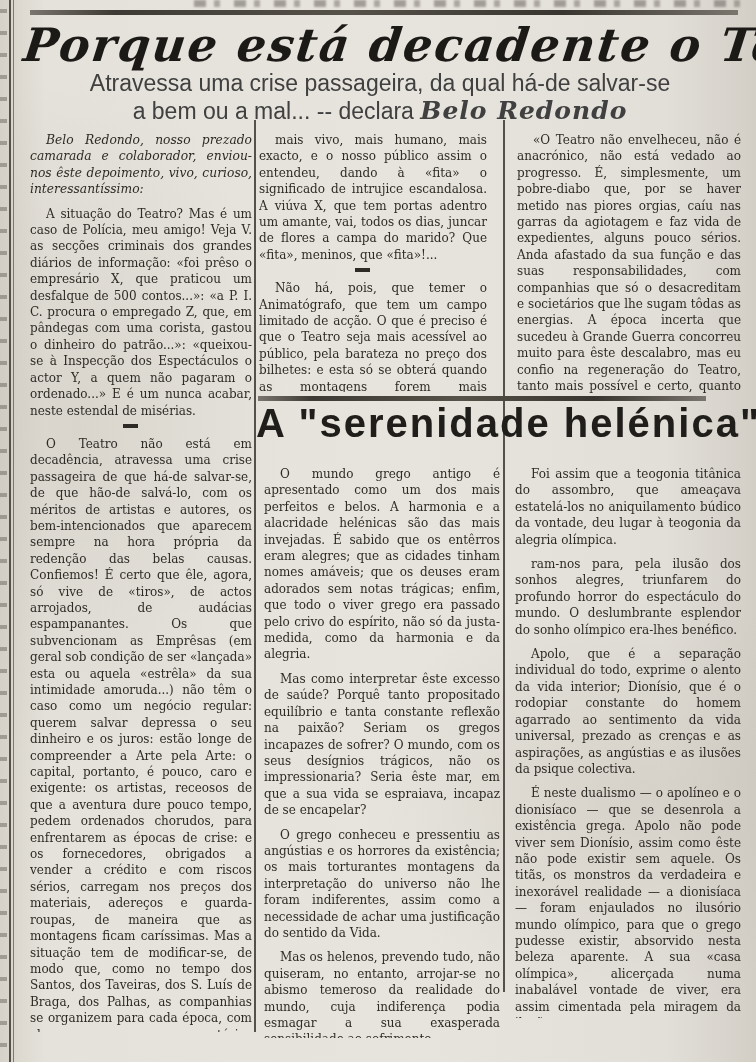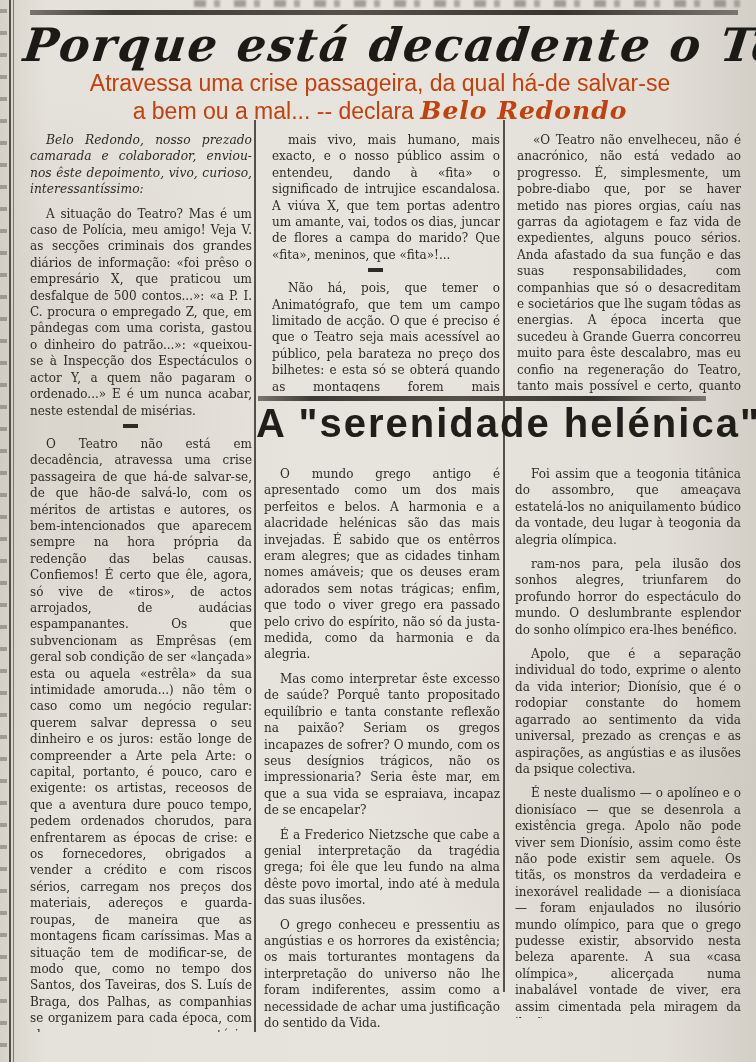--- a/index.html
+++ b/index.html
@@ -21,21 +21,21 @@
     background:repeating-linear-gradient(90deg, transparent 0 14px, #6b665f 14px 26px, transparent 26px 34px, #7b766e 34px 40px);
     filter:blur(1px); }
   .left-frag { position:absolute; left:0; top:0; width:7px; height:1062px; opacity:.5;
     background:repeating-linear-gradient(180deg, transparent 0 9px, #6b665f 9px 13px, transparent 13px 22px);
     filter:blur(.6px); }
 
   .headline1 { position:absolute; left:24px; top:18px; width:716px; text-align:center;
     font-family:"DejaVu Serif", serif; font-style:italic; font-weight:bold;
     font-size:46px; letter-spacing:2px; transform:skewX(-7deg); color:#1c1a17; white-space:nowrap; }
   .subhead { position:absolute; left:60px; width:640px; text-align:center;
-    font-family:"Liberation Sans", sans-serif; font-size:23px; color:#c2410c; white-space:nowrap; }
+    font-family:"Liberation Sans", sans-serif; font-size:23px; color:#404040; white-space:nowrap; }
   .subhead .script-name { font-family:"DejaVu Serif", serif; font-style:italic; font-weight:bold;
     font-size:25px; letter-spacing:1px; }
 
   .col { position:absolute; overflow:hidden; }
   .col p { margin:8px 0 3px; font-size:12px; line-height:16.4px; text-align:justify;
     text-indent:16px; color:#2e2b26; }
   .col p.intro { font-style:italic; font-size:12.3px; }
   .sec-divider { width:15px; height:4px; background:#2e2b26; margin:5px auto 6px; margin-left:42%; }
 
   .headline2 { position:absolute; left:256px; top:401px; width:500px; text-align:center;
@@ -60,38 +60,37 @@
 <div class="vrule" style="left:503px; top:120px; height:872px;"></div>
 
 <div class="col" style="left:30px; top:124px; width:222px; height:908px;">
   <p class="intro">Belo Redondo, nosso prezado camarada e colaborador, enviou-nos êste depoimento, vivo, curioso, interessantíssimo:</p>
   <p>A situação do Teatro? Mas é um caso de Polícia, meu amigo! Veja V. as secções criminais dos grandes diários de informação: «foi prêso o empresário X, que praticou um desfalque de 500 contos...»: «a P. I. C. procura o empregado Z, que, em pândegas com uma corista, gastou o dinheiro do patrão...»: «queixou-se à Inspecção dos Espectáculos o actor Y, a quem não pagaram o ordenado...» E é um nunca acabar, neste estendal de misérias.</p>
   <div class="sec-divider"></div>
   <p>O Teatro não está em decadência, atravessa uma crise passageira de que há-de salvar-se, de que hão-de salvá-lo, com os méritos de artistas e autores, os bem-intencionados que aparecem sempre na hora própria da redenção das belas causas. Confiemos! É certo que êle, agora, só vive de «tiros», de actos arrojados, de audácias espampanantes. Os que subvencionam as Emprêsas (em geral sob condição de ser «lançada» esta ou aquela «estrêla» da sua intimidade amoruda...) não têm o caso como um negócio regular: querem salvar depressa o seu dinheiro e os juros: estão longe de compreender a Arte pela Arte: o capital, portanto, é pouco, caro e exigente: os artistas, receosos de que a aventura dure pouco tempo, pedem ordenados chorudos, para enfrentarem as épocas de crise: e os fornecedores, obrigados a vender a crédito e com riscos sérios, carregam nos preços dos materiais, adereços e guarda-roupas, de maneira que as montagens ficam caríssimas. Mas a situação tem de modificar-se, de modo que, como no tempo dos Santos, dos Taveiras, dos S. Luís de Braga, dos Palhas, as companhias se organizem para cada época, com elencos seguros e repertórios escolhidos, com boas e ordenadas contas financeiras e artísticas. Quando o negócio de Teatro fôr regular e não viver das improvisações de agora, todos ganharão, por que se terá restabelecido o indispensável equilíbrio.</p>
 
 </div>
 
-<div class="col" style="left:272px; top:124px; width:228px; height:268px;">
+<div class="col" style="left:259px; top:124px; width:228px; height:268px;">
   <p>mais vivo, mais humano, mais exacto, e o nosso público assim o entendeu, dando à «fita» o significado de intrujice escandalosa. A viúva X, que tem portas adentro um amante, vai, todos os dias, juncar de flores a campa do marido? Que «fita», meninos, que «fita»!...</p>
   <div class="sec-divider"></div>
   <p>Não há, pois, que temer o Animatógrafo, que tem um campo limitado de acção. O que é preciso é que o Teatro seja mais acessível ao público, pela barateza no preço dos bilhetes: e esta só se obterá quando as montagens forem mais económicas e os encargos mais reduzidos. Assim, tal como se encontra, a viver de «tiros», o Teatro só abre pelo seguro, só procura o garantido, tem de transigir lamentàvelmente com o mau gôsto e de fechar as suas portas aos novos. Esta exis-</p>
 </div>
 
 <div class="col" style="left:517px; top:124px; width:224px; height:270px;">
   <p>«O Teatro não envelheceu, não é anacrónico, não está vedado ao progresso. É, simplesmente, um pobre-diabo que, por se haver metido nas piores orgias, caíu nas garras da agiotagem e faz vida de expedientes, alguns pouco sérios. Anda afastado da sua função e das suas responsabilidades, com companhias que só o desacreditam e societários que lhe sugam tôdas as energias. A época incerta que sucedeu à Grande Guerra concorreu muito para êste descalabro, mas eu confio na regeneração do Teatro, tanto mais possível e certo, quanto mais se caminhar para um indispensável equilíbrio social e moral.</p>
 
 </div>
 
 <div class="hrule-thick" style="left:258px; top:396px; width:448px;"></div>
 <div class="headline2">A "serenidade helénica"</div>
 
 <div class="col" style="left:264px; top:458px; width:236px; height:580px;">
   <p>O mundo grego antigo é apresentado como um dos mais perfeitos e belos. A harmonia e a alacridade helénicas são das mais invejadas. É sabido que os entêrros eram alegres; que as cidades tinham nomes amáveis; que os deuses eram adorados sem notas trágicas; enfim, que todo o viver grego era passado pelo crivo do espírito, não só da justa-medida, como da harmonia e da alegria.</p>
   <p>Mas como interpretar êste excesso de saúde? Porquê tanto propositado equilíbrio e tanta constante reflexão na paixão? Seriam os gregos incapazes de sofrer? O mundo, com os seus desígnios trágicos, não os impressionaria? Seria êste mar, em que a sua vida se espraiava, incapaz de se encapelar?</p>
-  <p>É a Frederico Nietzsche que cabe a genial interpretação da tragédia grega; foi êle que leu fundo na alma dêste povo imortal, indo até à medula das suas ilusões.</p>
   <p>O grego conheceu e pressentiu as angústias e os horrores da existência; os mais torturantes montagens da interpretação do universo não lhe foram indiferentes, assim como a necessidade de achar uma justificação do sentido da Vida.</p>
   <p>Mas os helenos, prevendo tudo, não quiseram, no entanto, arrojar-se no abismo temeroso da realidade do mundo, cuja indiferença podia esmagar a sua exasperada sensibilidade ao sofrimento.</p>
 
 </div>
 
 <div class="col" style="left:515px; top:458px; width:226px; height:560px;">
   <p>Foi assim que a teogonia titânica do assombro, que ameaçava estatelá-los no aniquilamento búdico da vontade, deu lugar à teogonia da alegria olímpica.</p>
   <p>ram-nos para, pela ilusão dos sonhos alegres, triunfarem do profundo horror do espectáculo do mundo. O deslumbrante esplendor do sonho olímpico era-lhes benéfico.</p>
   <p>Apolo, que é a separação individual do todo, exprime o alento da vida interior; Dionísio, que é o rodopiar constante do homem agarrado ao sentimento da vida universal, prezado as crenças e as aspirações, as angústias e as ilusões da psique colectiva.</p>
   <p>É neste dualismo — o apolíneo e o dionisíaco — que se desenrola a existência grega. Apolo não pode viver sem Dionísio, assim como êste não pode existir sem aquele. Os titãs, os monstros da verdadeira e inexorável realidade — a dionisíaca — foram enjaulados no ilusório mundo olímpico, para que o grego pudesse existir, absorvido nesta beleza aparente. A sua «casa olímpica», alicerçada numa inabalável vontade de viver, era assim cimentada pela miragem da ilusão.</p>

